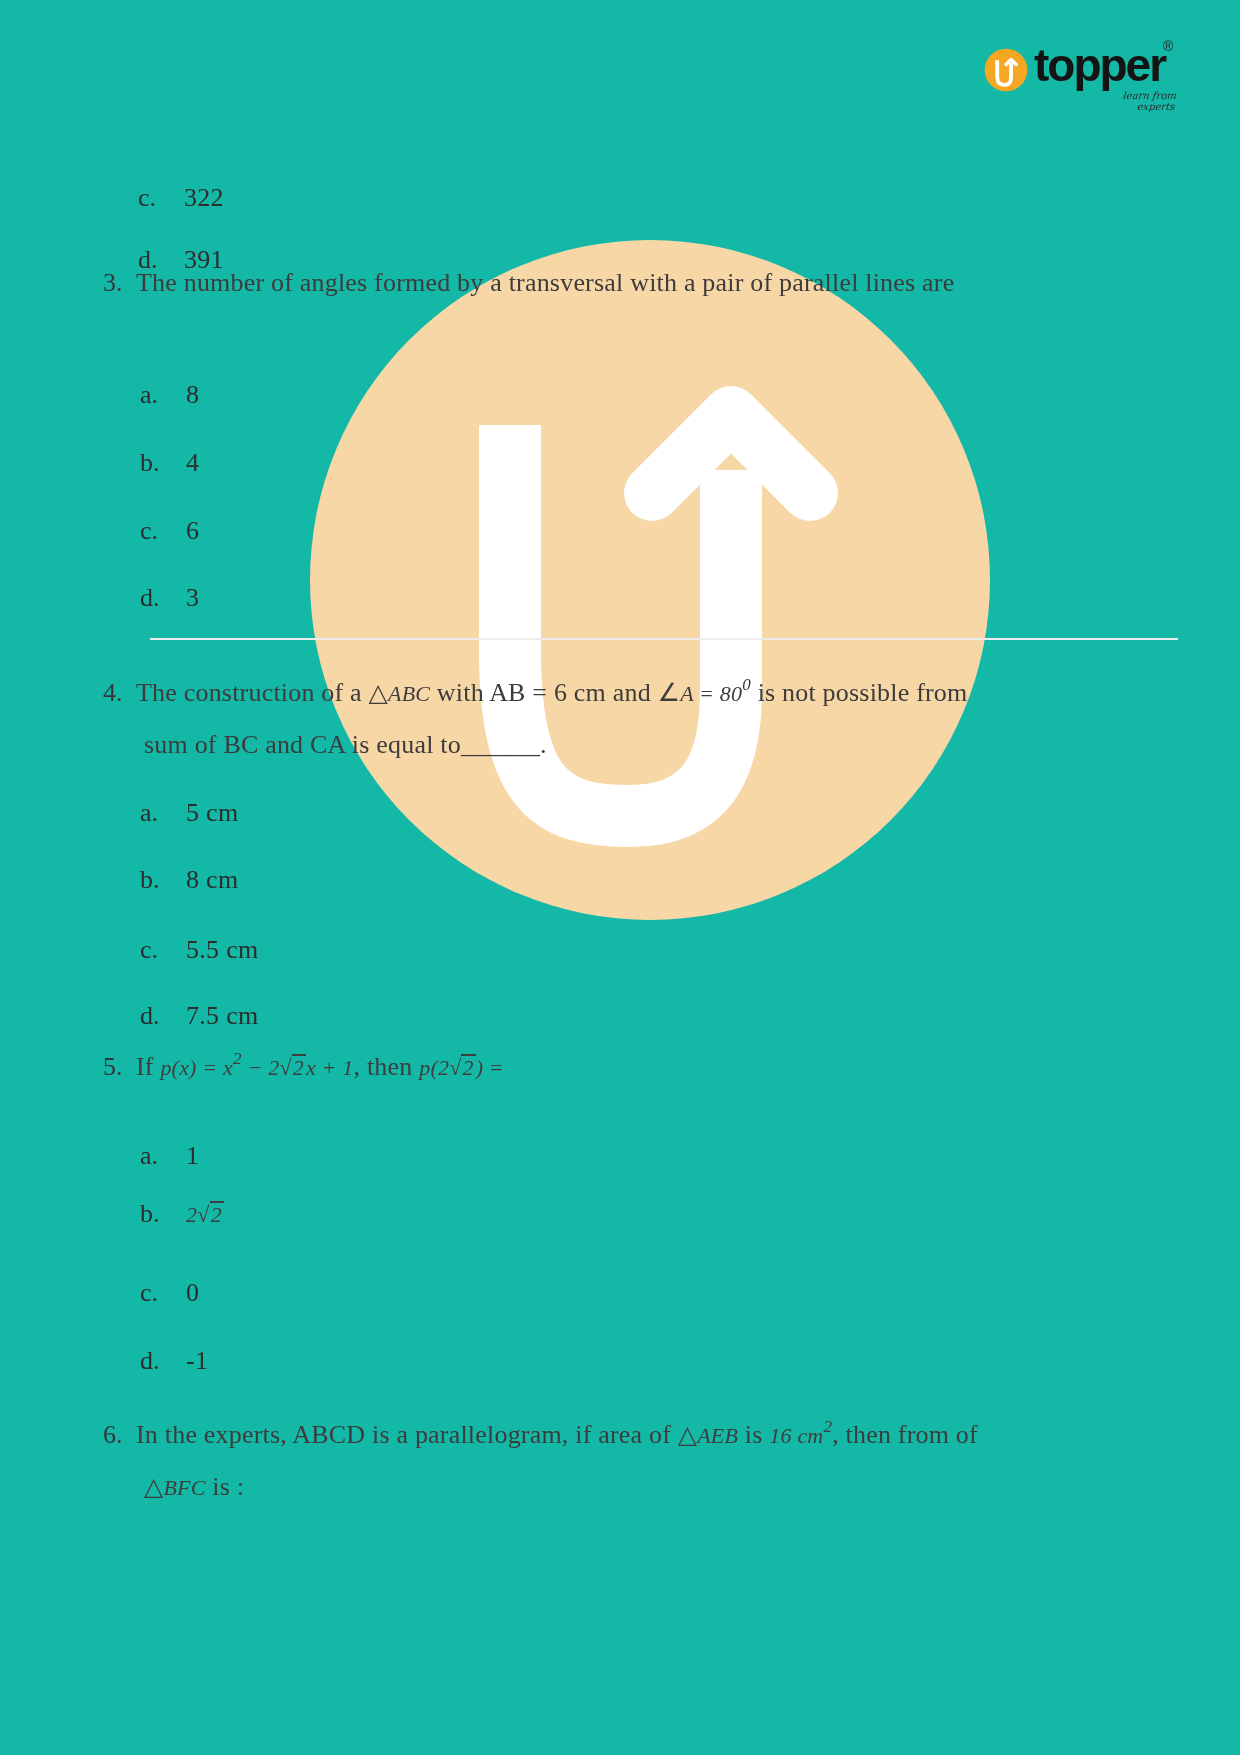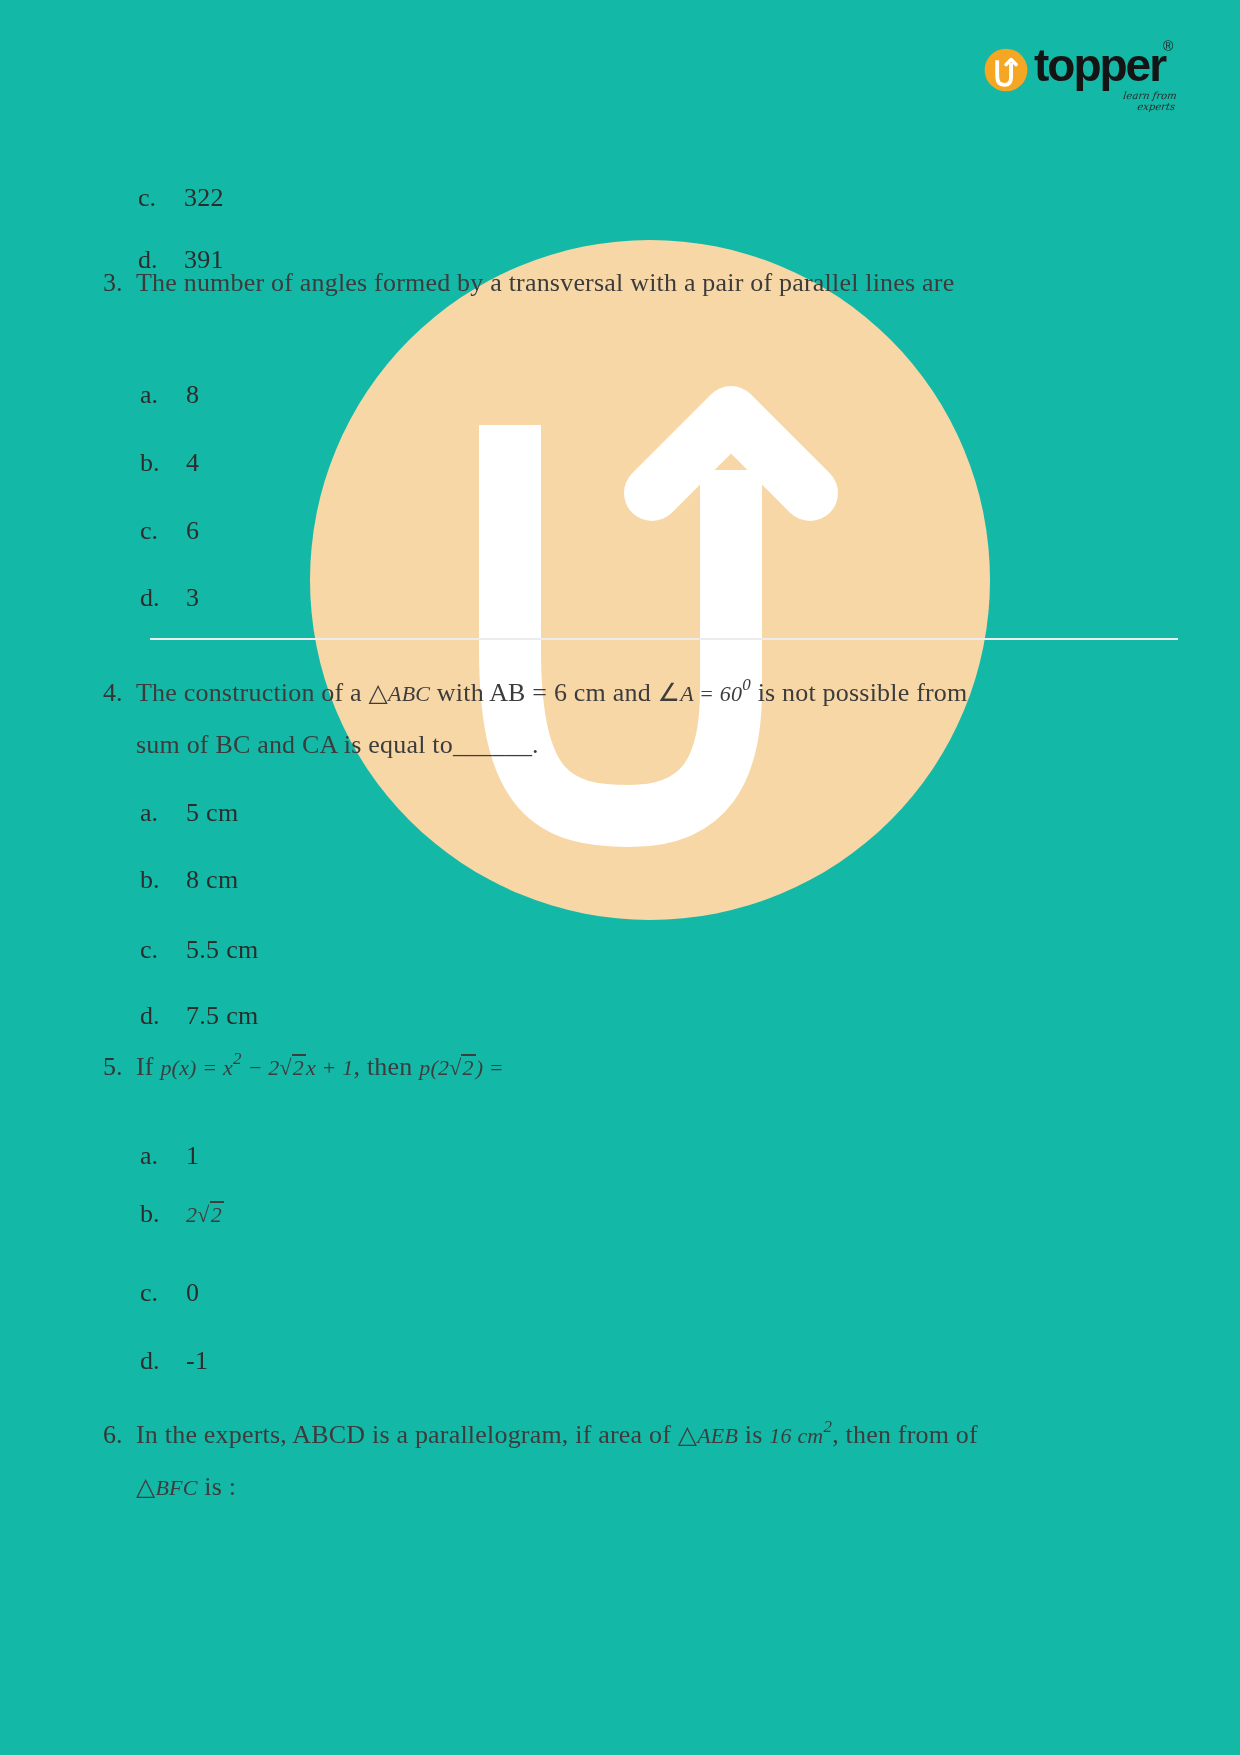--- a/index.html
+++ b/index.html
@@ -22,21 +22,21 @@
   .logo-reg { position:absolute; left:183px; top:0px; font-family:"Liberation Sans", sans-serif; font-size:14px; color:#222; }
   .logo-tagline {
     position:absolute; left:120px; top:52px; width:76px; text-align:right;
     font-family:"DejaVu Serif", serif; font-style:italic; font-size:10px; color:#2a2a2a;
     transform:skewX(-8deg);
   }
 
   
   .q { position:absolute; left:103px; display:flex; align-items:baseline; white-space:nowrap; }
   .qnum { display:inline-block; width:33px; font-size:26px; color:#343434; flex:none; }
-  .qline { position:absolute; left:136px; white-space:nowrap;text-align:right; }
+  .qline { position:absolute; left:144px; white-space:nowrap;text-align:right; }
   .qtext, .qline { font-size:26px; color:#3c3c3c; letter-spacing:0.2px; }
   .opt { position:absolute; left:140px; display:flex; align-items:baseline; font-size:26px; color:#2c2c2c; white-space:nowrap; }
   .olabel { display:inline-block; width:46px; flex:none; }
   .oval { letter-spacing:0.3px;margin-top:13px; }
 
   
   .math { font-style:italic; font-size:22px; color:#3d3d3d; }
   .sym { font-style:normal; font-family:"DejaVu Sans", sans-serif; font-size:25px; color:#3d3d3d; }
   .msup { font-size:17px; position:relative; top:-11px; font-style:italic; }
   .rad-sign { font-style:normal; }
@@ -93,21 +93,21 @@
       <span class="olabel">c.</span>
       <span class="oval">6</span>
     </div>
     <div class="opt" style="top:570px;">
       <span class="olabel">d.</span>
       <span class="oval">3</span>
     </div>
 
     <div class="q" style="top:678px;">
       <span class="qnum">4.</span>
-      <span class="qtext"><span>The construction of a </span><span class="sym">△</span><span class="math">ABC</span><span> with AB = 6 cm and </span><span class="sym">∠</span><span class="math">A = 60</span><span class="msup">0</span><span> is not possible from</span></span>
+      <span class="qtext"><span>The construction of a </span><span class="sym">△</span><span class="math">ABC</span><span> with AB = 6 cm and </span><span class="sym">∠</span><span class="math">A = 80</span><span class="msup">0</span><span> is not possible from</span></span>
     </div>
     <div class="qline" style="top:730px;">sum of BC and CA is equal to______.</div>
     <div class="opt" style="top:785px;">
       <span class="olabel">a.</span>
       <span class="oval">5 cm</span>
     </div>
     <div class="opt" style="top:852px;">
       <span class="olabel">b.</span>
       <span class="oval">8 cm</span>
     </div>

